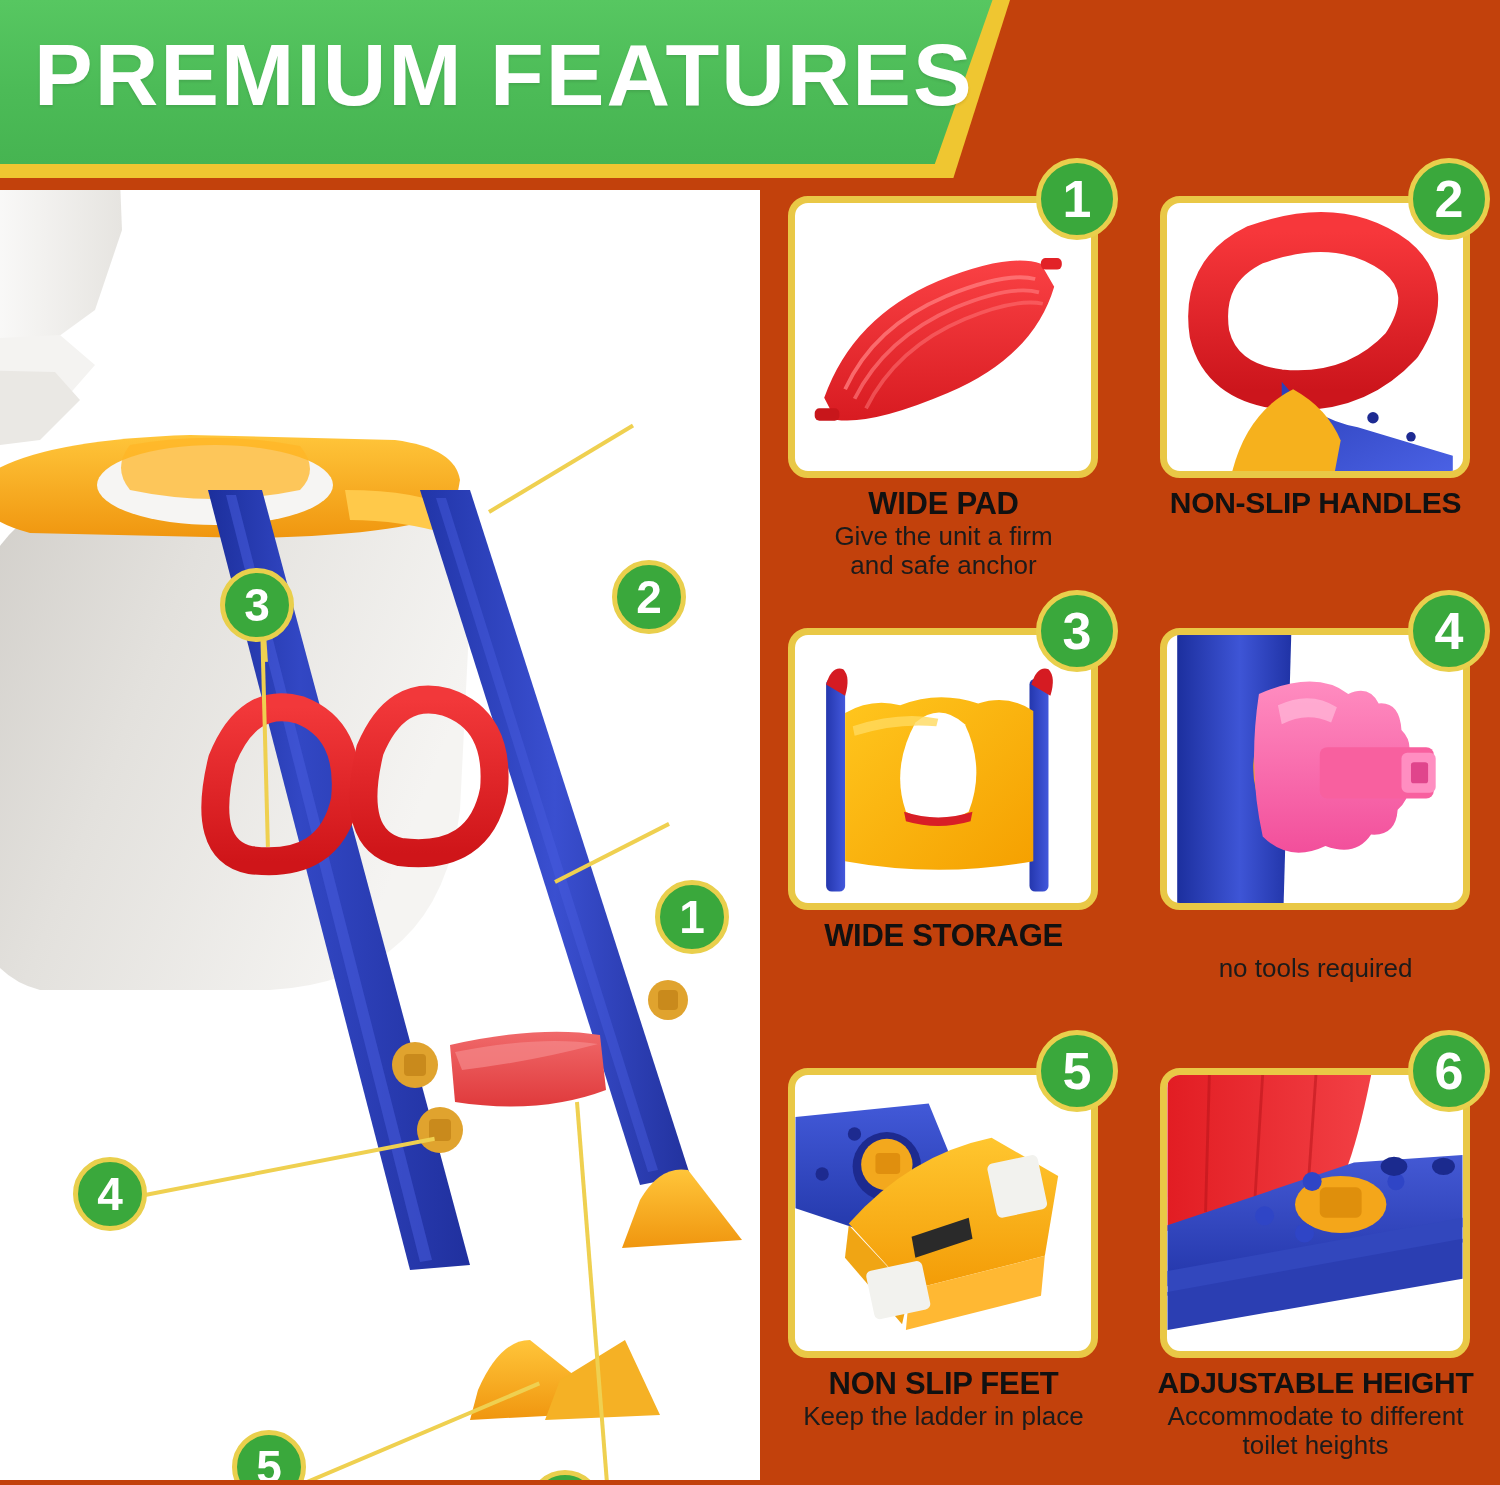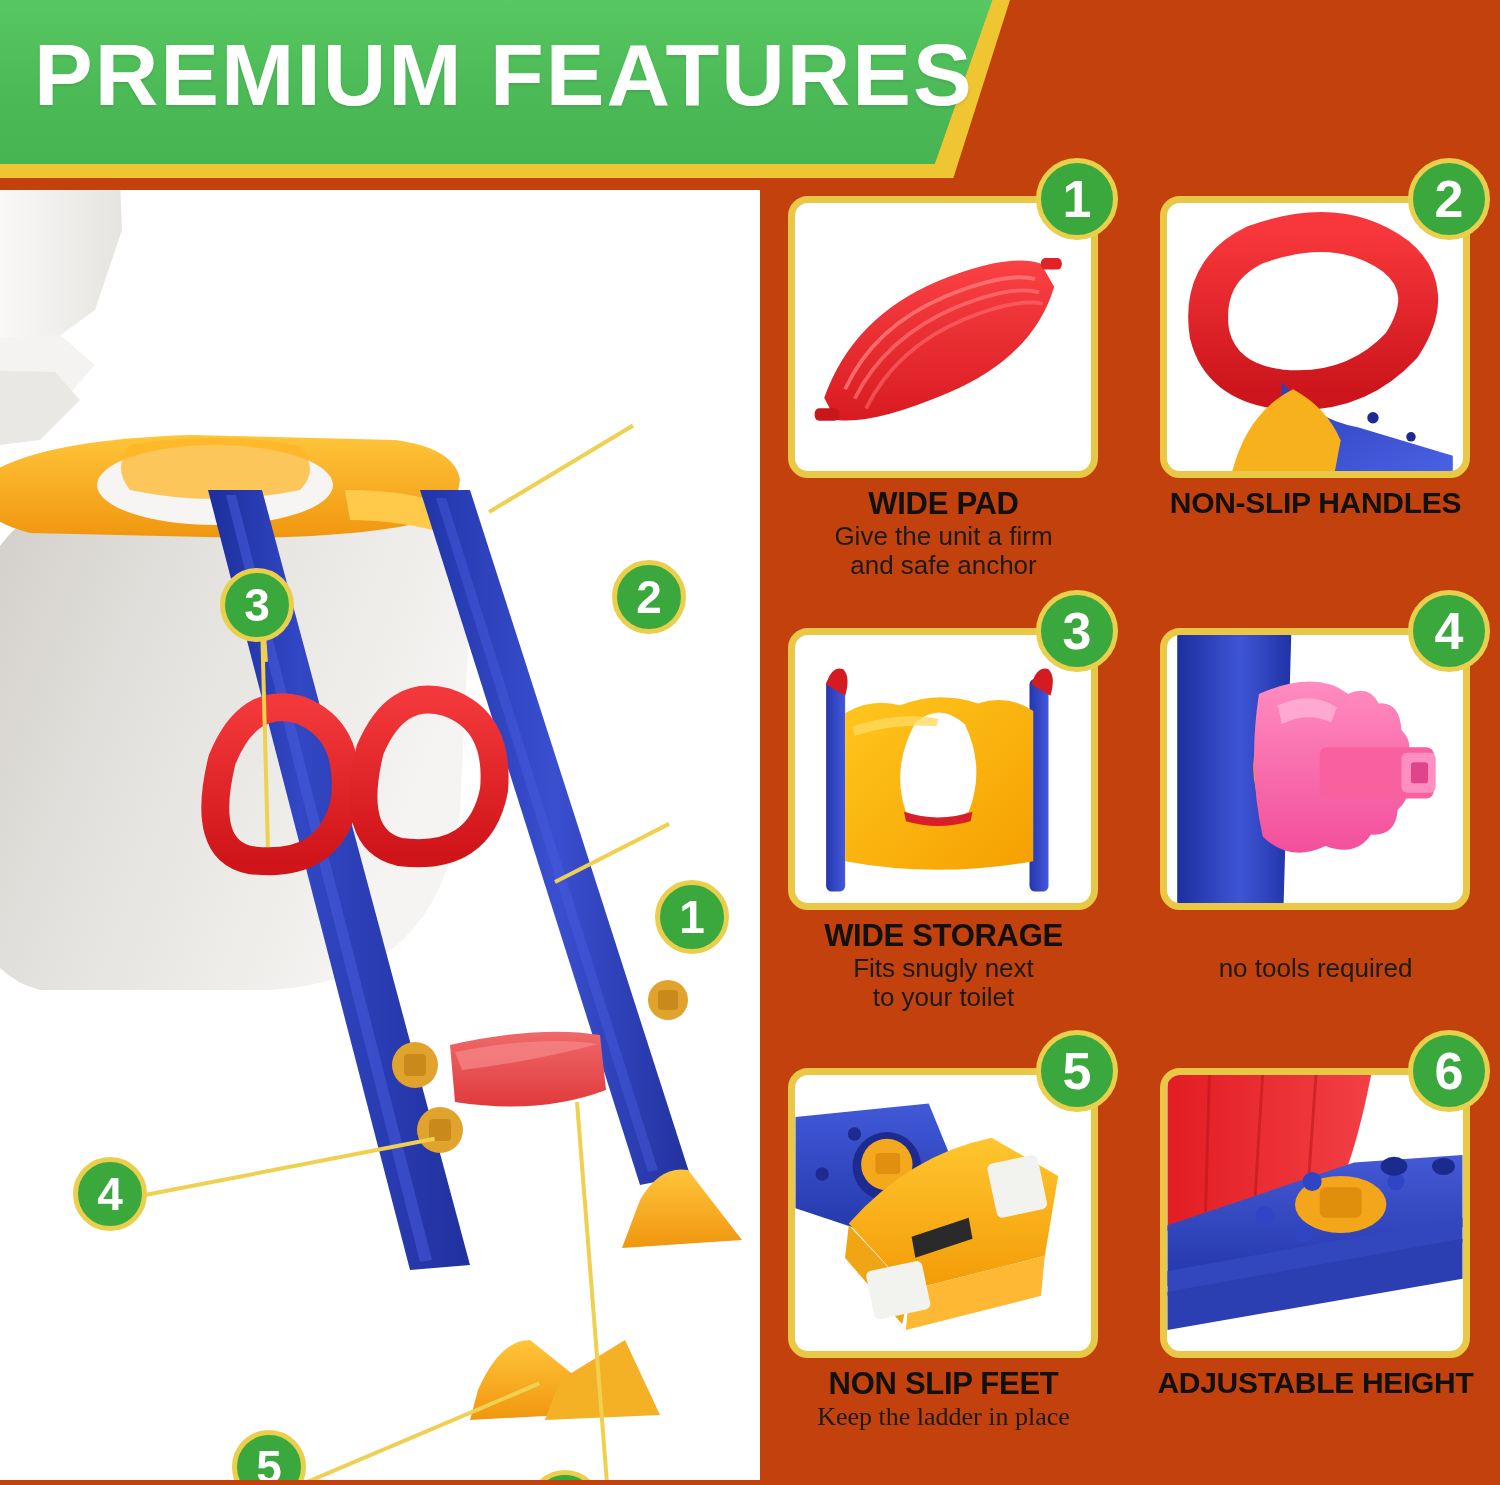--- a/index.html
+++ b/index.html
@@ -83,21 +83,21 @@
   }
   .card .photo-art{position:absolute;left:0;top:0;width:100%;height:100%;}
 
   .c1{left:0;top:0;}
   .c2{left:372px;top:0;}
   .c3{left:0;top:432px;}
   .c4{left:372px;top:432px;}
   .c5{left:0;top:872px;}
   .c6{left:372px;top:872px;}
   .c5 .title,.c6 .title{top:324px;}
-  .c5 .sub,.c6 .sub{top:360px;font-family:Liberation Serif, serif;}
+  .c5 .sub,.c6 .sub{top:360px;}
   .c5 .frame,.c6 .frame{height:290px;}
 </style>
 </head>
 <body>
 
 <div id="page">
 
   <div class="banner">
     <div class="banner-gold"></div>
     <div class="banner-green"></div>
@@ -303,22 +303,20 @@
           <path d="M126 92 Q152 70 178 94 Q200 140 182 186 Q150 204 116 186 Q100 140 126 92 Z" fill="#ffffff"></path>
           <path d="M114 186 Q150 198 186 186 L184 196 Q150 206 116 196 Z" fill="#d81e26"></path>
           <path d="M60 96 Q110 80 150 88 L148 96 Q106 92 62 106 Z" fill="#ffd95e" opacity=".8"></path>
         </svg>
         <div class="stem"></div>
       </div>
       <div class="badge">
         <span>3</span>
       </div>
       <div class="title">WIDE STORAGE</div>
-      <div class="sub" style="white-space:pre-line;">Fits snugly next
-to your toilet</div>
     </div>
 
     <div class="card c4">
       <div class="frame">
         <svg class="photo-art" viewBox="0 0 310 282">
           <defs>
             <linearGradient id="b4" x1="0" y1="0" x2="1" y2="0">
               <stop offset="0%" stop-color="#1c2f9e"></stop>
                 <stop offset="55%" stop-color="#3e55d6"></stop>
               <stop offset="100%" stop-color="#2033a6"></stop>
@@ -411,16 +409,18 @@
           <circle cx="240" cy="112" r="9" fill="#2f45c6"></circle>
           <ellipse cx="238" cy="96" rx="14" ry="10" fill="#1b2a8e"></ellipse>
           <ellipse cx="290" cy="96" rx="12" ry="9" fill="#1b2a8e"></ellipse>
         </svg>
         <div class="stem"></div>
       </div>
       <div class="badge">
         <span>6</span>
       </div>
       <div class="title" style="font-size:30px;">ADJUSTABLE HEIGHT</div>
+      <div class="sub" style="white-space:pre-line;">Accommodate to different
+toilet heights</div>
     </div>
 
   </div>
 </div>
 
 </body></html>

